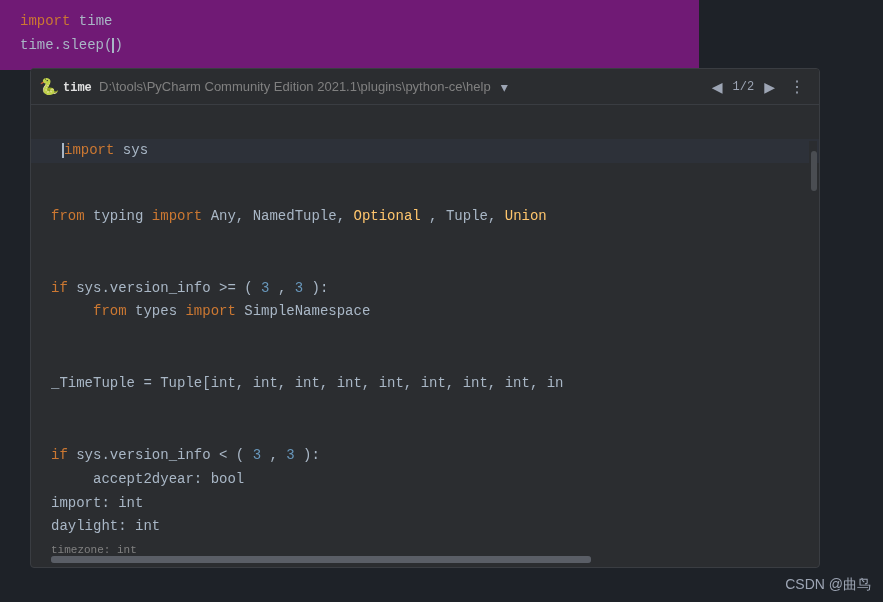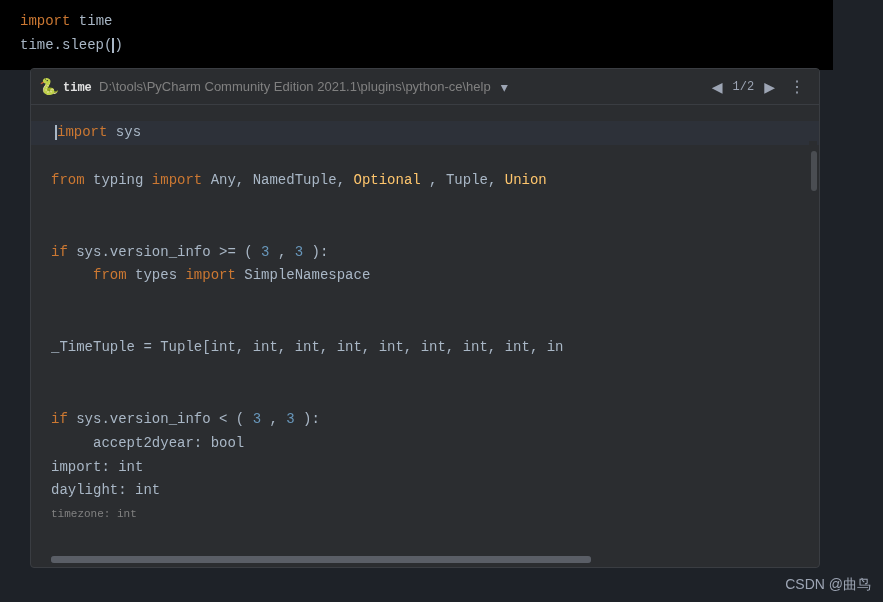--- a/index.html
+++ b/index.html
@@ -11,23 +11,23 @@
       font-family: 'Consolas', 'Courier New', monospace;
       overflow: hidden;
       position: relative;
     }
 
     
     .editor-bg {
       position: absolute;
       top: 0;
       left: 0;
-      width: 833px;
+      width: 699px;
       height: 70px;
-      background: #000000;
+      background: #701a75;
     }
 
     .editor-top-code {
       padding: 10px 20px;
       line-height: 1.6;
     }
 
     
     .popup-window {
       position: absolute;
@@ -139,22 +139,22 @@
       right: 0;
       width: 6px;
       height: 40px;
       background: #4a4d52;
       border-radius: 3px;
     }
 
     
     .cursor-highlight {
       background: #2d3139;
-      margin: 0 -20px;
-      padding: 0 24px;
+      margin: 18px -20px;
+      padding: 0 31px;
     }
 
     
     .watermark {
       position: absolute;
       bottom: 8px;
       right: 12px;
       color: #9da5b4;
       font-size: 14px;
       font-family: Arial, sans-serif;

